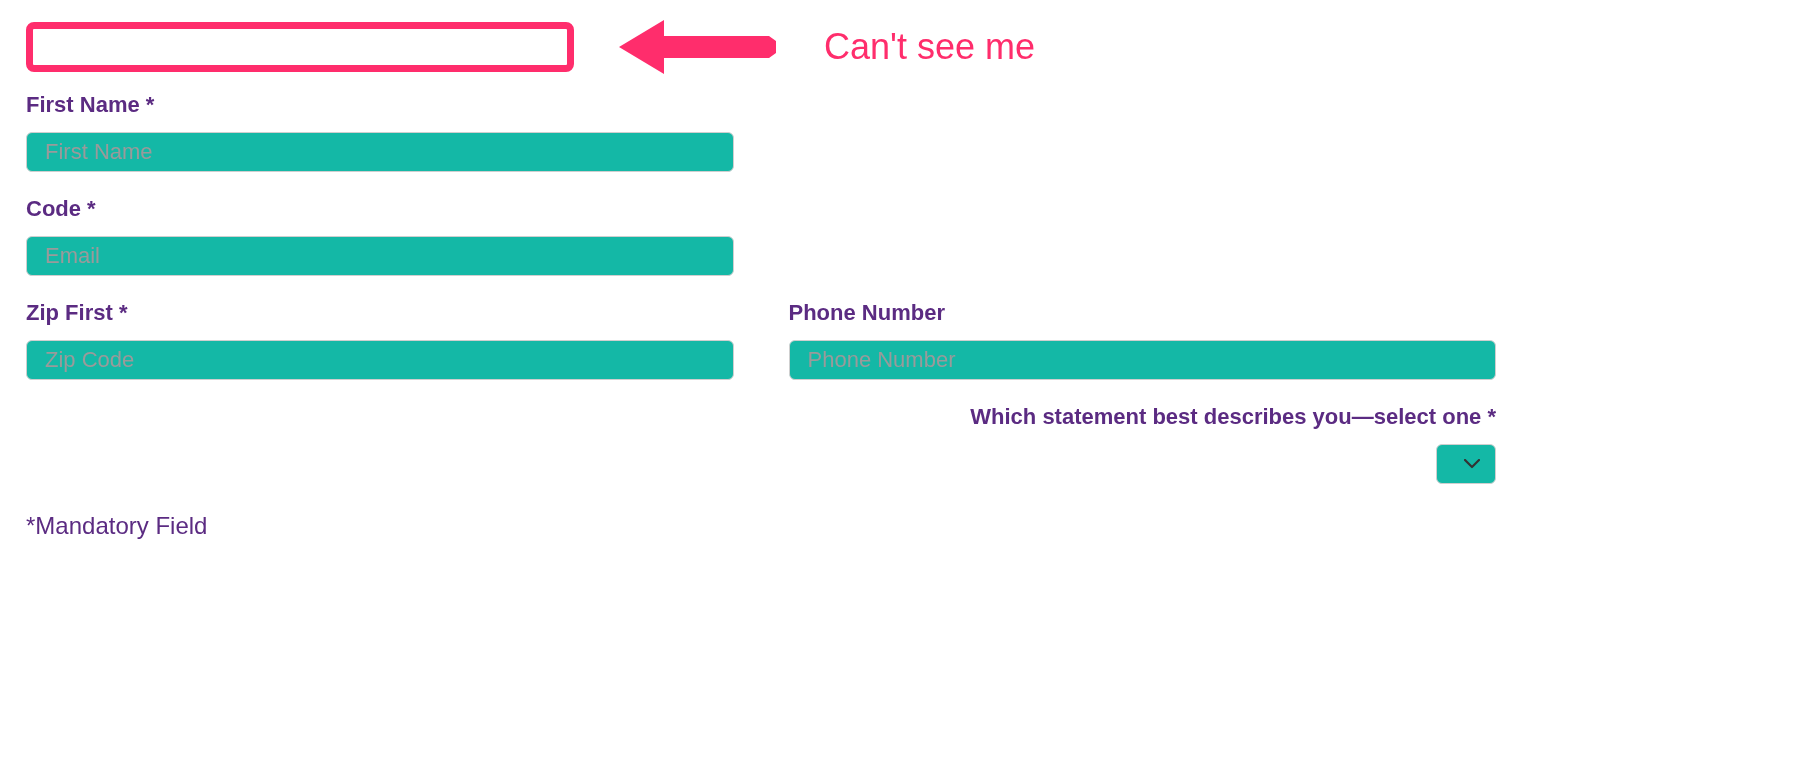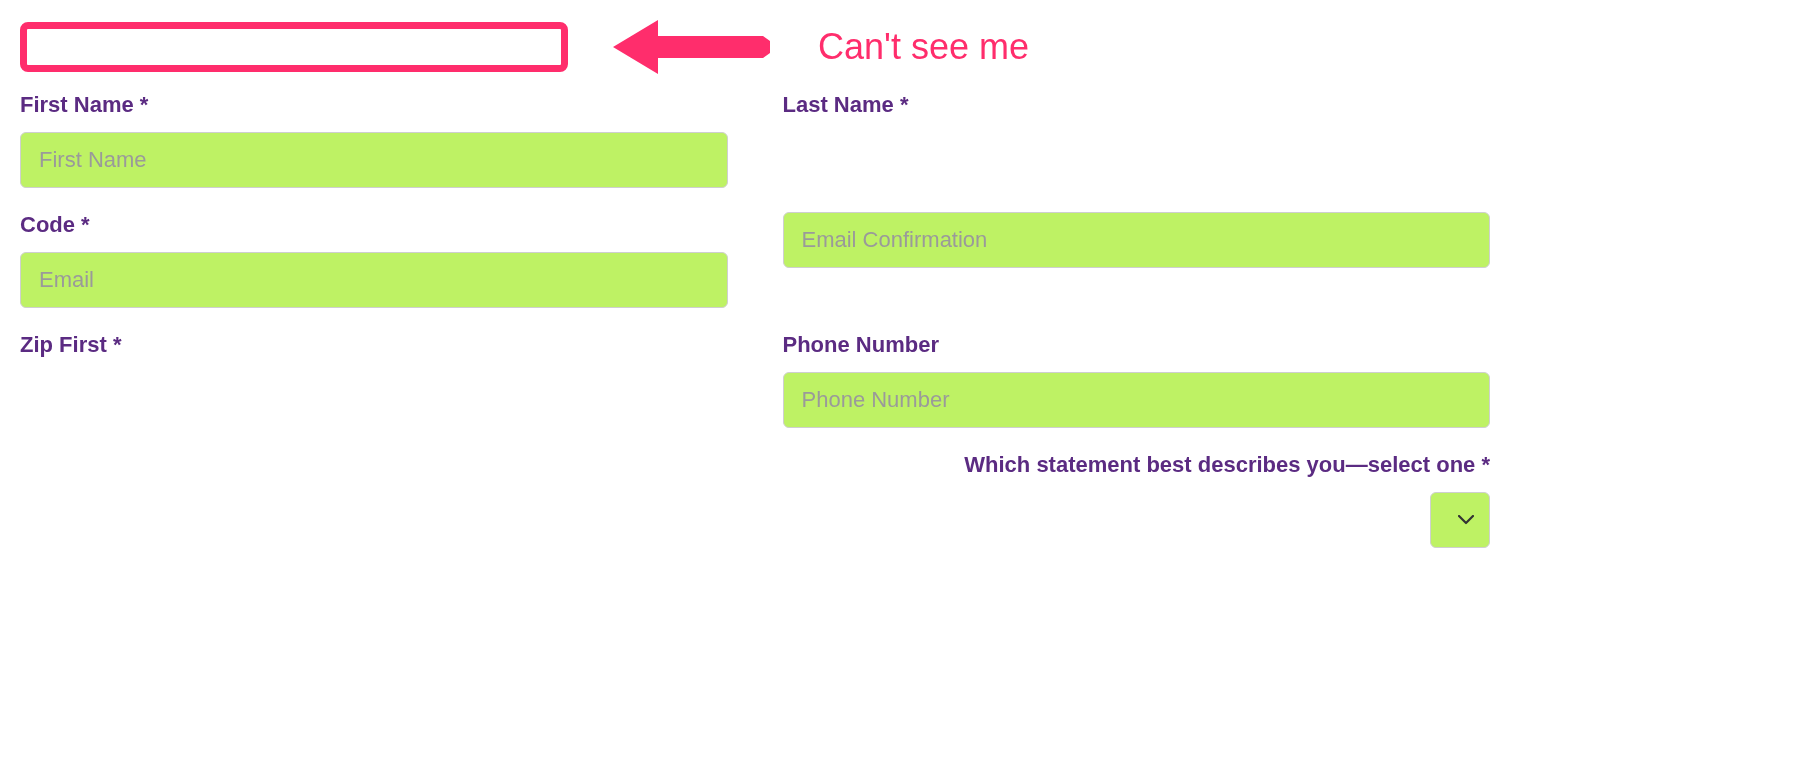--- a/index.html
+++ b/index.html
@@ -7,21 +7,21 @@
       margin: 0;
       padding: 0;
     }
     body {
       font-family: -apple-system, BlinkMacSystemFont, "Segoe UI", Helvetica, Arial, sans-serif;
       background: #fff;
       width: 1818px;
       padding: 0;
     }
     .container {
-      padding: 12px 50px 40px 20px;
+      padding: 12px 50px 40px 26px;
     }
     .highlight-row {
       display: flex;
       align-items: center;
       margin-bottom: 10px;
     }
     .highlight-box {
       width: 548px;
       height: 50px;
       border: 7px solid #ff2d6c;
@@ -60,27 +60,27 @@
       align-items: flex-end;
     }
     .field label {
       color: #5b2b82;
       font-weight: 700;
       font-size: 22px;
       margin-bottom: 14px;
     }
     .field input,
     .field select {
-      height: 56px;
+      height: 40px;
       border: 1px solid #cfcfcf;
       border-radius: 6px;
       padding: 0 18px;
       font-size: 22px;
       color: #333;
-      background: #bef264;
+      background: #14b8a6;
       outline: none;
       font-family: inherit;
     }
     .field input::placeholder {
       color: #9a9a9a;
     }
     .field select {
       appearance: none;
       -webkit-appearance: none;
       -moz-appearance: none;
@@ -121,34 +121,33 @@
   </div>
 
   <div class="form-grid">
 
     <div class="field">
       <label>First Name *</label>
       <input type="text" placeholder="First Name" style="">
     </div>
 
     <div class="field">
-      <label>Last Name *</label>
     </div>
 
     <div class="field">
       <label>Code *</label>
       <input type="text" placeholder="Email" style="">
     </div>
 
     <div class="field">
-      <input type="text" placeholder="Email Confirmation" style="">
     </div>
 
     <div class="field">
       <label>Zip First *</label>
+      <input type="text" placeholder="Zip Code" style="">
     </div>
 
     <div class="field">
       <label>Phone Number</label>
       <input type="text" placeholder="Phone Number" style="">
     </div>
 
     <div class="field full">
       <label>Which statement best describes you—select one *</label>
       <div class="select-wrap">
@@ -158,14 +157,15 @@
         <span class="select-caret">
           <svg width="16" height="10" viewBox="0 0 16 10">
             <path d="M 1 1 L 8 8 L 15 1" stroke="#333" stroke-width="2.2" fill="none" stroke-linecap="round" stroke-linejoin="round"></path>
           </svg>
         </span>
       </div>
     </div>
 
   </div>
 
+  <div class="mandatory-note">*Mandatory Field</div>
 
 </div>
 
 </body></html>

